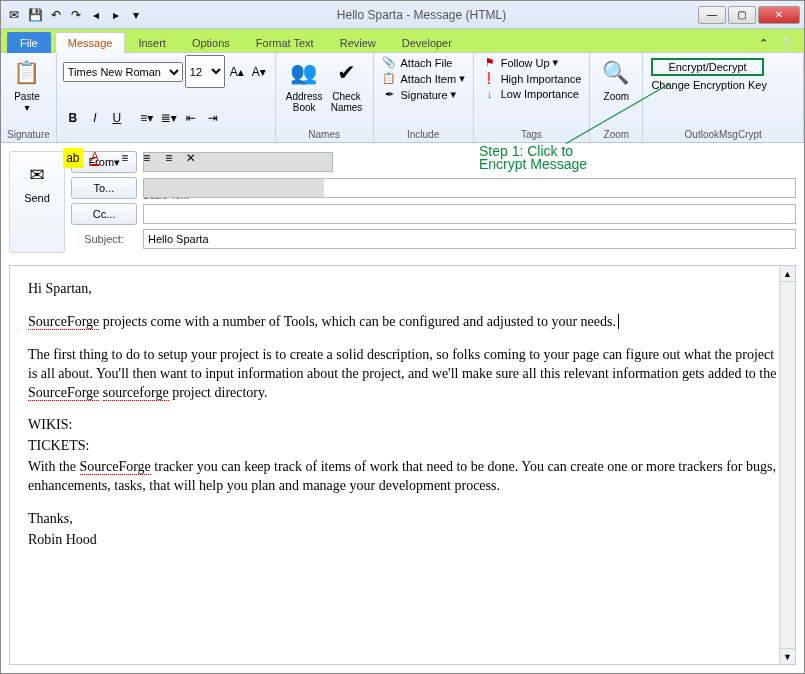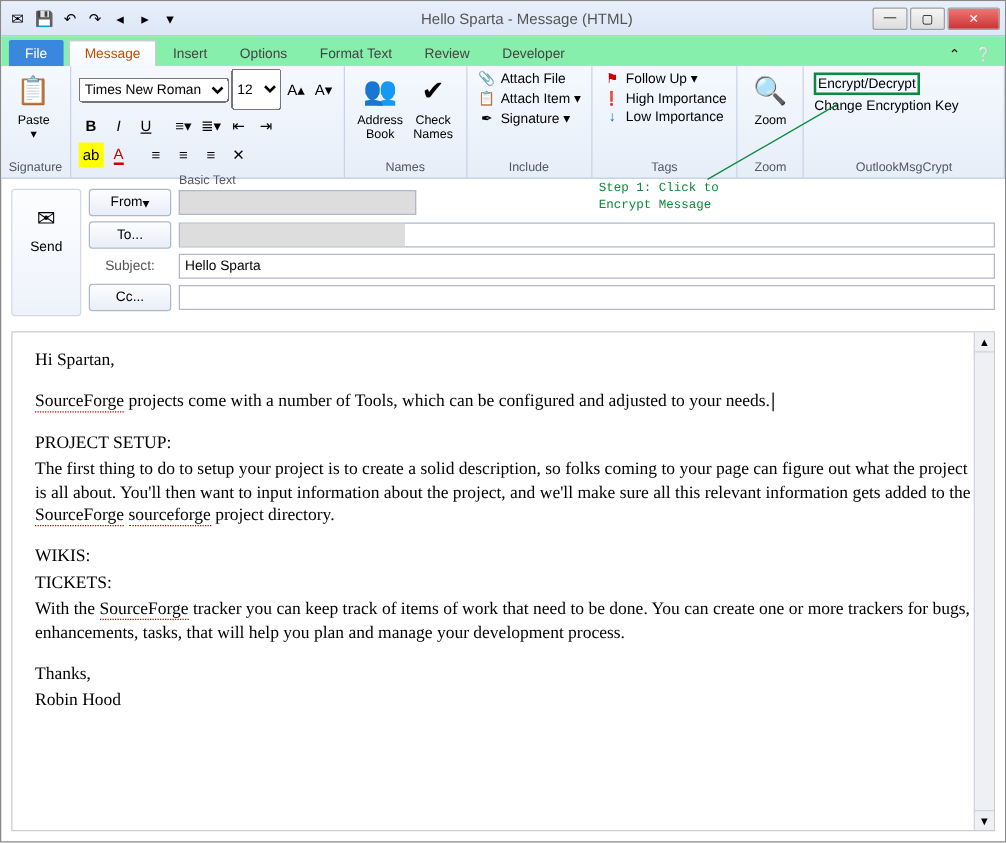--- a/index.html
+++ b/index.html
@@ -4,42 +4,42 @@
 <style>
 * { box-sizing: border-box; margin: 0; padding: 0; }
 body { font-family: "Segoe UI", Tahoma, sans-serif; font-size: 11px; background: #fff; width: 805px; height: 674px; overflow: hidden; border: 1px solid #888; }
 .titlebar { height: 28px; background: linear-gradient(#e8effc,#dde7f5); display: flex; align-items: center; padding: 0 4px; border-bottom: 1px solid #b8c8e0; }
 .qat { display: flex; gap: 2px; align-items: center; margin-left: 4px; }
 .qat-btn { width: 18px; height: 18px; display: flex; align-items: center; justify-content: center; font-size: 12px; cursor: pointer; }
 .title-text { flex: 1; text-align: center; font-size: 12px; color: #555; }
 .win-controls { display: flex; gap: 2px; }
 .win-btn { width: 28px; height: 18px; border: 1px solid #a0a0a0; background: linear-gradient(#f5f5f5,#ddd); display: flex; align-items: center; justify-content: center; font-size: 10px; border-radius: 2px; cursor: pointer; }
 .win-close { background: linear-gradient(#e77,#c33); color: #fff; width: 42px; }
-.tabstrip { height: 24px; background: #86efac; display: flex; align-items: flex-end; padding-left: 6px; border-bottom: 1px solid #ccc; }
+.tabstrip { height: 24px; background: #bef264; display: flex; align-items: flex-end; padding-left: 6px; border-bottom: 1px solid #ccc; }
 .tab { padding: 4px 12px; font-size: 11px; color: #444; cursor: pointer; border: 1px solid transparent; border-bottom: none; position: relative; top: 1px; }
 .tab.file { background: #3a87e0; color: #fff; border-radius: 2px 2px 0 0; margin-right: 4px; }
 .tab.active { border-color: #ccc; background: linear-gradient(#fff,#f5f9ff); color: #c05000; }
 .ribbon-right { margin-left: auto; display: flex; gap: 4px; padding-right: 6px; }
 .ribbon-right span { font-size: 11px; cursor: pointer; padding: 2px 4px; }
 .ribbon { height: 90px; background: linear-gradient(#f5f9ff,#e6eef8); border-bottom: 1px solid #b8c8e0; display: flex; }
 .group { border-right: 1px solid #c8d4e6; padding: 2px 6px 0 6px; display: flex; flex-direction: column; }
 .group-body { flex: 1; display: flex; align-items: flex-start; }
 .group-label { font-size: 10px; color: #556; text-align: center; padding: 2px 0; }
 .bigbtn { display: flex; flex-direction: column; align-items: center; gap: 2px; padding: 2px 4px; cursor: pointer; min-width: 40px; }
 .bigbtn .ic { width: 32px; height: 32px; display: flex; align-items: center; justify-content: center; font-size: 22px; }
 .bigbtn .lbl { font-size: 10px; text-align: center; line-height: 11px; }
-.font-row { display: flex; gap: 2px; align-items: center; margin-bottom: 3px; }
+.font-row { display: flex; gap: 2px; align-items: center; margin-bottom: 20px; }
 select.fontname { width: 120px; height: 20px; font-size: 11px; }
 select.fontsize { width: 40px; height: 33px; font-size: 11px; }
 .tbtn { width: 20px; height: 20px; border: 1px solid transparent; display: inline-flex; align-items: center; justify-content: center; font-size: 12px; cursor: pointer; }
 .col-stack { display: flex; flex-direction: column; gap: 1px; }
 .inc-row { display: flex; align-items: center; gap: 3px; font-size: 11px; padding: 1px 2px; cursor: pointer; white-space: nowrap; }
 .inc-row .ic2 { width: 16px; text-align: center; }
-.encrypt-btn { border: 2px solid #0a8a3a; padding: 1px 1px; font-size: 11px; cursor: pointer; }
-.annotation { position: absolute; color: #0a8a3a; font-size: 10px; font-weight: 500; line-height: 13px; font-family: Liberation Mono, monospace; }
+.encrypt-btn { border: 2px solid #0a8a3a; padding: 1px 15px; font-size: 11px; cursor: pointer; }
+.annotation { position: absolute; color: #0a8a3a; font-size: 14px; font-weight: 500; line-height: 13px; }
 .ann-line { position: absolute; border-top: 1px solid #0a8a3a; transform-origin: left center; }
 .compose-area { padding: 8px; display: flex; }
 .send-col { width: 56px; display: flex; flex-direction: column; align-items: center; padding: 6px 4px; border: 1px solid #d0d8e8; background: linear-gradient(#fdfdfe,#eef3fb); border-radius: 3px; margin-right: 6px; }
 .send-ic { font-size: 18px; margin: 6px 0; }
 .fields { flex: 1; }
 .field-row { display: flex; align-items: center; margin-bottom: 4px; }
 .field-btn { width: 66px; height: 22px; border: 1px solid #b0b8c8; background: linear-gradient(#fdfdfe,#e8eef8); border-radius: 3px; font-size: 11px; display: flex; align-items: center; justify-content: center; cursor: pointer; margin-right: 6px; }
 .field-input { flex: 1; height: 20px; border: 1px solid #b0b8c8; padding: 0 4px; font-size: 11px; background: #fff; }
 .field-input.gray { background: #ddd; }
 .subj-label { width: 66px; font-size: 11px; color: #555; text-align: center; margin-right: 6px; }
@@ -227,35 +227,34 @@
       <div class="field-btn"><span>From</span> ▾</div>
       <div class="field-input gray" style="flex:0 0 190px;"></div>
     </div>
     <div class="field-row">
       <div class="field-btn">To...</div>
       <div class="field-input" style="position:relative;">
           <div style="position:absolute;left:0;top:0;width:180px;height:100%;background:#ddd;"></div>
         </div>
     </div>
     <div class="field-row">
+      <div class="field-btn">Cc...</div>
+      <div class="field-input"></div>
+    </div>
+    <div class="field-row">
       <div class="subj-label">Subject:</div>
       <input class="field-input" value="Hello Sparta" style="">
-    </div>
-    <div class="field-row">
-      <div class="field-btn">Cc...</div>
-      <div class="field-input"></div>
     </div>
   </div>
 </div>
 
 <div class="body-wrap">
   <div class="body-editor">
     <p>Hi Spartan,</p>
     <p><span class="redline">SourceForge</span><span> projects come with a number of Tools, which can be configured and adjusted to your needs. </span><span class="cursor-caret"></span></p>
-    <p class="hd">PROJECT SETUP:</p>
     <p style="margin-top:0;"><span>The first thing to do to setup your project is to create a solid description, so folks coming to your page can figure out what the project is all about. You'll then want to input information about the project, and we'll make sure all this relevant information gets added to the </span><span class="redline">SourceForge</span><span> </span><span class="redline">sourceforge</span><span> project directory.</span></p>
     <p class="hd">WIKIS:</p>
     <p class="hd">TICKETS:</p>
     <p style="margin-top:0;"><span>With the </span><span class="redline">SourceForge</span><span> tracker you can keep track of items of work that need to be done. You can create one or more trackers for bugs, enhancements, tasks, that will help you plan and manage your development process.</span></p>
     <p class="hd">Thanks,</p>
     <p style="margin-top:0;">Robin Hood</p>
   </div>
   <div class="scroll-v">
     <div class="sbtn">▲</div>
     <div class="sbtn bot">▼</div>

